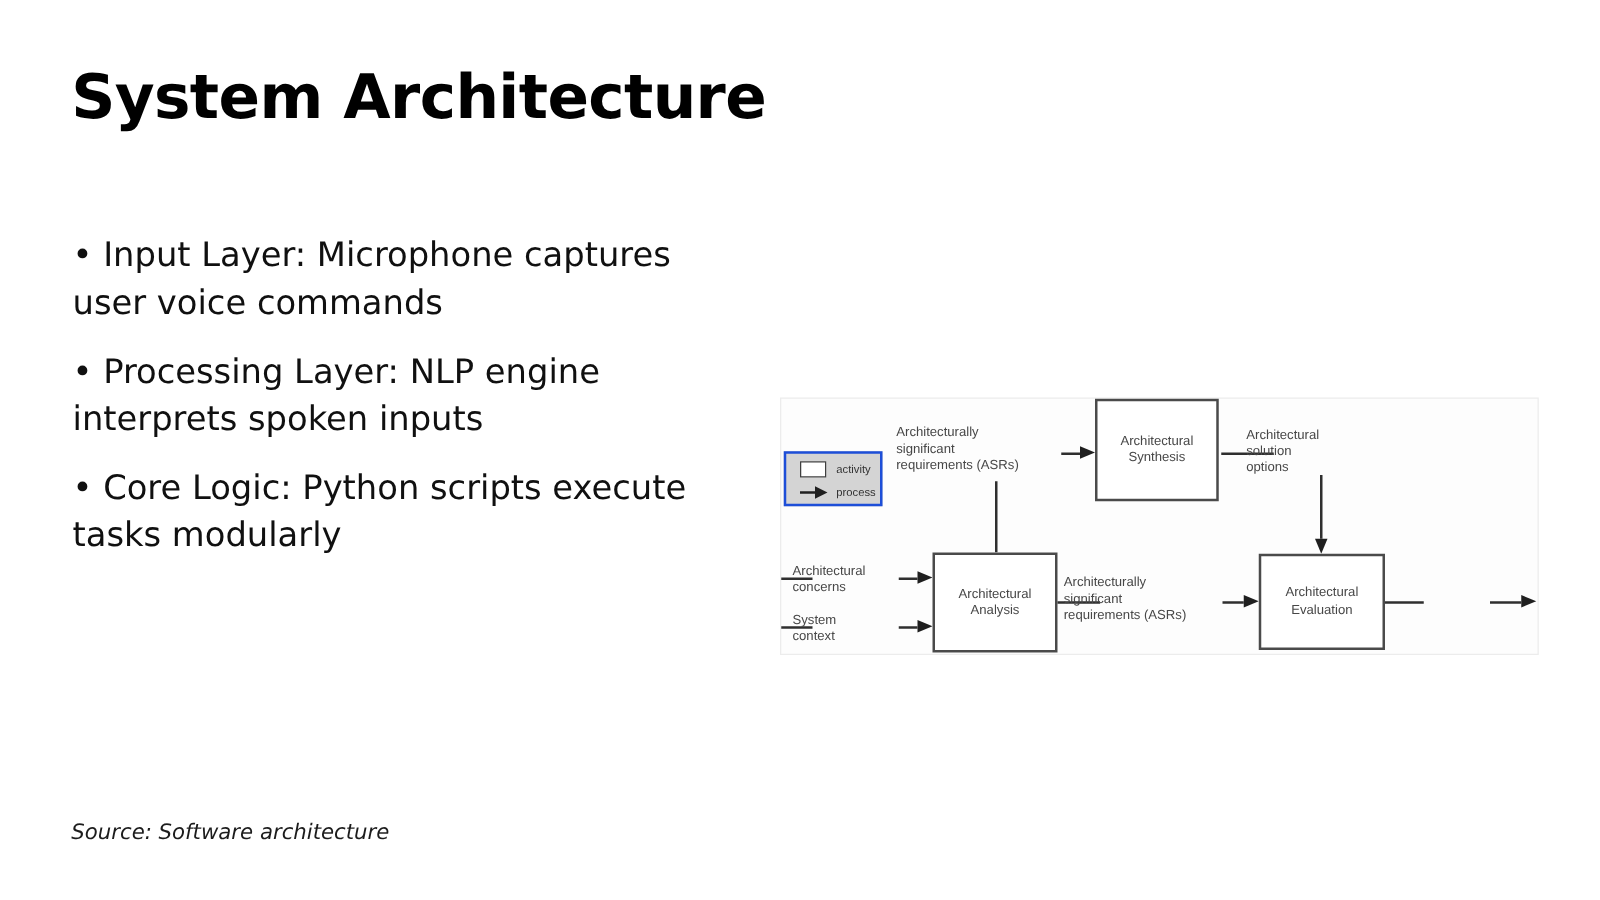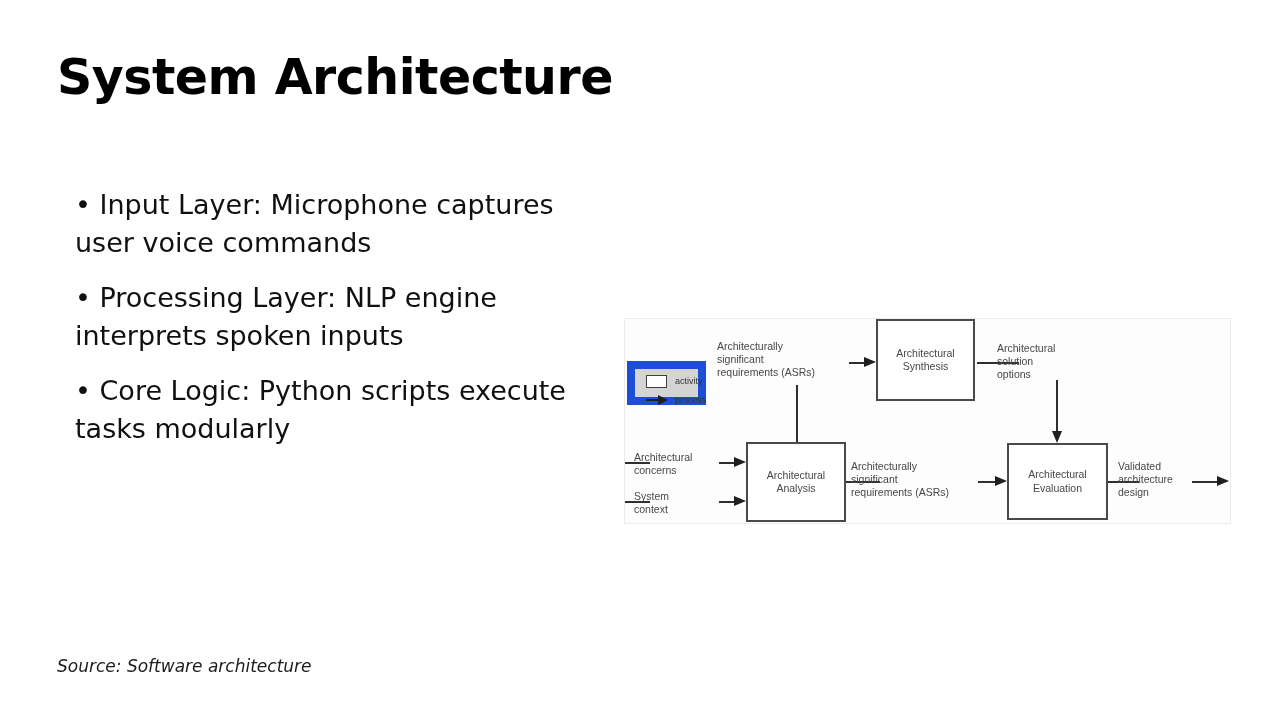--- a/index.html
+++ b/index.html
@@ -14,21 +14,21 @@
   html,body{width:1280px;height:720px;overflow:hidden;}
   body{background:var(--slide-bg);font-family:"DejaVu Sans","Liberation Sans",sans-serif;color:var(--text);position:relative;}
 
   .title{
     position:absolute;left:57px;top:50px;
     font-size:49px;font-weight:700;line-height:1.15;color:#000;
     letter-spacing:-0.5px;
   }
   .bullets{position:absolute;left:57px;top:186px;width:560px;}
   .bullet{
-    font-size:27px;line-height:38px;margin:0 0 17px 18px;
+    font-size:27px;line-height:38px;margin:0 0 17px 1px;
     white-space:pre-line;color:#101010;
   }
   .source{
     position:absolute;left:57px;top:656px;
     font-size:17px;font-style:italic;color:#1c1c1c;
   }
 
   
   .diagram{
     position:absolute;left:624px;top:318px;width:607px;height:206px;
@@ -48,21 +48,21 @@
   .vl{position:absolute;width:1.5px;background:var(--dline);}
   .ahr{position:absolute;width:0;height:0;
     border-top:5px solid transparent;border-bottom:5px solid transparent;
     border-left:12px solid #1f1f1f;}
   .ahd{position:absolute;width:0;height:0;
     border-left:5px solid transparent;border-right:5px solid transparent;
     border-top:12px solid #1f1f1f;}
 
   .legend{
     position:absolute;left:2px;top:42px;width:79px;height:44px;
-    background:var(--legend-bg);border:8px solid #1d4ed8;
+    background:var(--legend-bg);border:2px solid #1d4ed8;
   }
   .legend .swatch{
     position:absolute;left:11px;top:6px;width:21px;height:13px;
     background:#fff;border:1.5px solid #3f3f3f;
   }
   .legend .ltxt{position:absolute;font-size:9px;color:#333;line-height:11px;}
   .legend .l-activity{left:40px;top:7px;}
   .legend .l-process{left:40px;top:26px;}
   .legend .lline{position:absolute;left:11px;top:30px;width:13px;height:1.5px;background:#1f1f1f;}
   .legend .lhead{position:absolute;left:23px;top:26px;width:0;height:0;
@@ -132,19 +132,16 @@
   <div class="dlabel" style="left:226px;top:141px;width:160px;">Architecturally
 significant
 requirements (ASRs)</div>
   <div class="hl" style="left:353px;top:162px;width:17px;"></div>
   <div class="ahr" style="left:370px;top:157px;"></div>
 
   <div class="dbox" style="left:382px;top:124px;width:101px;height:77px;">Architectural
 Evaluation</div>
 
   <div class="hl" style="left:483px;top:162px;width:31px;"></div>
-  <div class="dlabel" style="left:493px;top:141px;width:100px;">Validated
-architecture
-design</div>
   <div class="hl" style="left:567px;top:162px;width:25px;"></div>
   <div class="ahr" style="left:592px;top:157px;"></div>
 
 </div>
 
 </body></html>

